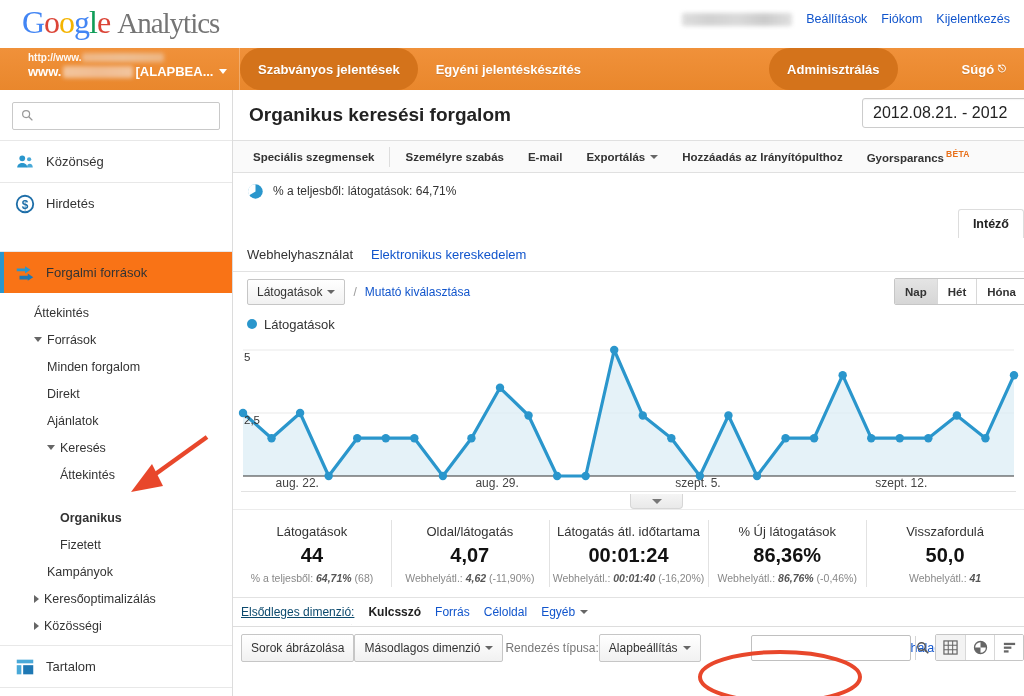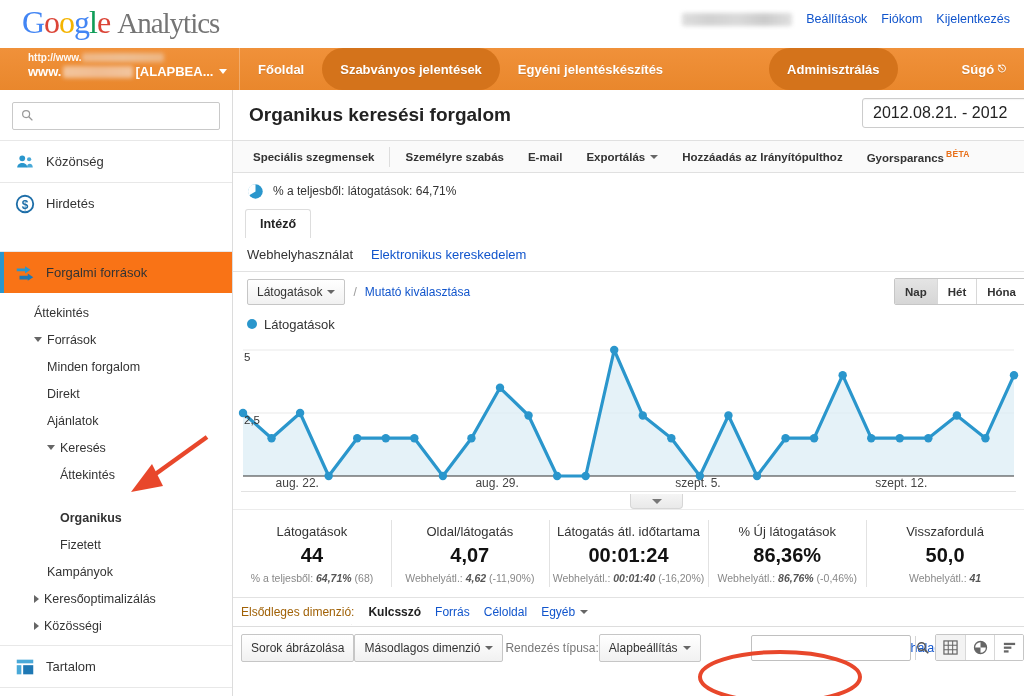--- a/index.html
+++ b/index.html
@@ -205,21 +205,21 @@
 
   .pctrow {
     height: 36px; display: flex; align-items: center; gap: 9px;
     padding-left: 14px; font-size: 12px; color: #333;
   }
   .pie-ico { width: 17px; height: 17px; }
 
   
   .tabrow {
     height: 29px; position: relative; padding-left: 12px;
-    display: flex; align-items: flex-end;
+    display: flex; align-items: flex-end; justify-content: flex-end;
   }
   .tab {
     height: 29px; padding: 0 14px;
     display: flex; align-items: center;
     font-size: 12.5px; font-weight: bold; color: #222;
     border: 1px solid #ddd; border-bottom: none;
     border-radius: 3px 3px 0 0;
     background: #fff; cursor: pointer;
   }
   .subtabrow {
@@ -310,21 +310,21 @@
 
   .metrics-divider {
     border-bottom: 1px solid #e2e2e2; margin: 0 0 0 0;
   }
 
   
   .dimrow {
     height: 28px; display: flex; align-items: center; gap: 14px;
     padding-left: 8px; font-size: 12px; position: relative;
   }
-  .dimrow .lbl { color: #a16207; }
+  .dimrow .lbl { color: #0c4a6e; text-decoration: underline; }
   .dimrow .dimsel { font-weight: bold; color: #222; cursor: pointer; position: relative; }
   .dimrow .dimlink { color: #1155CC; cursor: pointer; }
   .dim-notch {
     position: absolute; left: 118px; top: 26px;
     width: 12px; height: 7px; overflow: hidden;
   }
   .dim-notch::after {
     content: ""; position: absolute; left: 0; top: 0;
     width: 10px; height: 10px; background: #fff;
     border-left: 1px solid #ccc; border-top: 1px solid #ccc;
@@ -391,21 +391,20 @@
 
   <div class="navbar">
     <div class="site-select">
       <div class="site-url">
         <span>http://www.</span><span class="redact-sm"></span>
       </div>
       <div class="site-name">
         <span>www.</span><span class="redact-md"></span><span>[ALAPBEA...</span><span class="caret-w"></span>
       </div>
     </div>
-    <div class="navitem">Főoldal</div>
     <div class="navitem active">Szabványos jelentések</div>
     <div class="navitem">Egyéni jelentéskészítés</div>
     <div class="nav-spacer"></div>
     <div class="nav-right">
       <div class="navitem active">Adminisztrálás</div>
       <div class="navitem">
         <span>Súgó</span>
         <span class="ext-icon">⎋</span>
       </div>
     </div>

